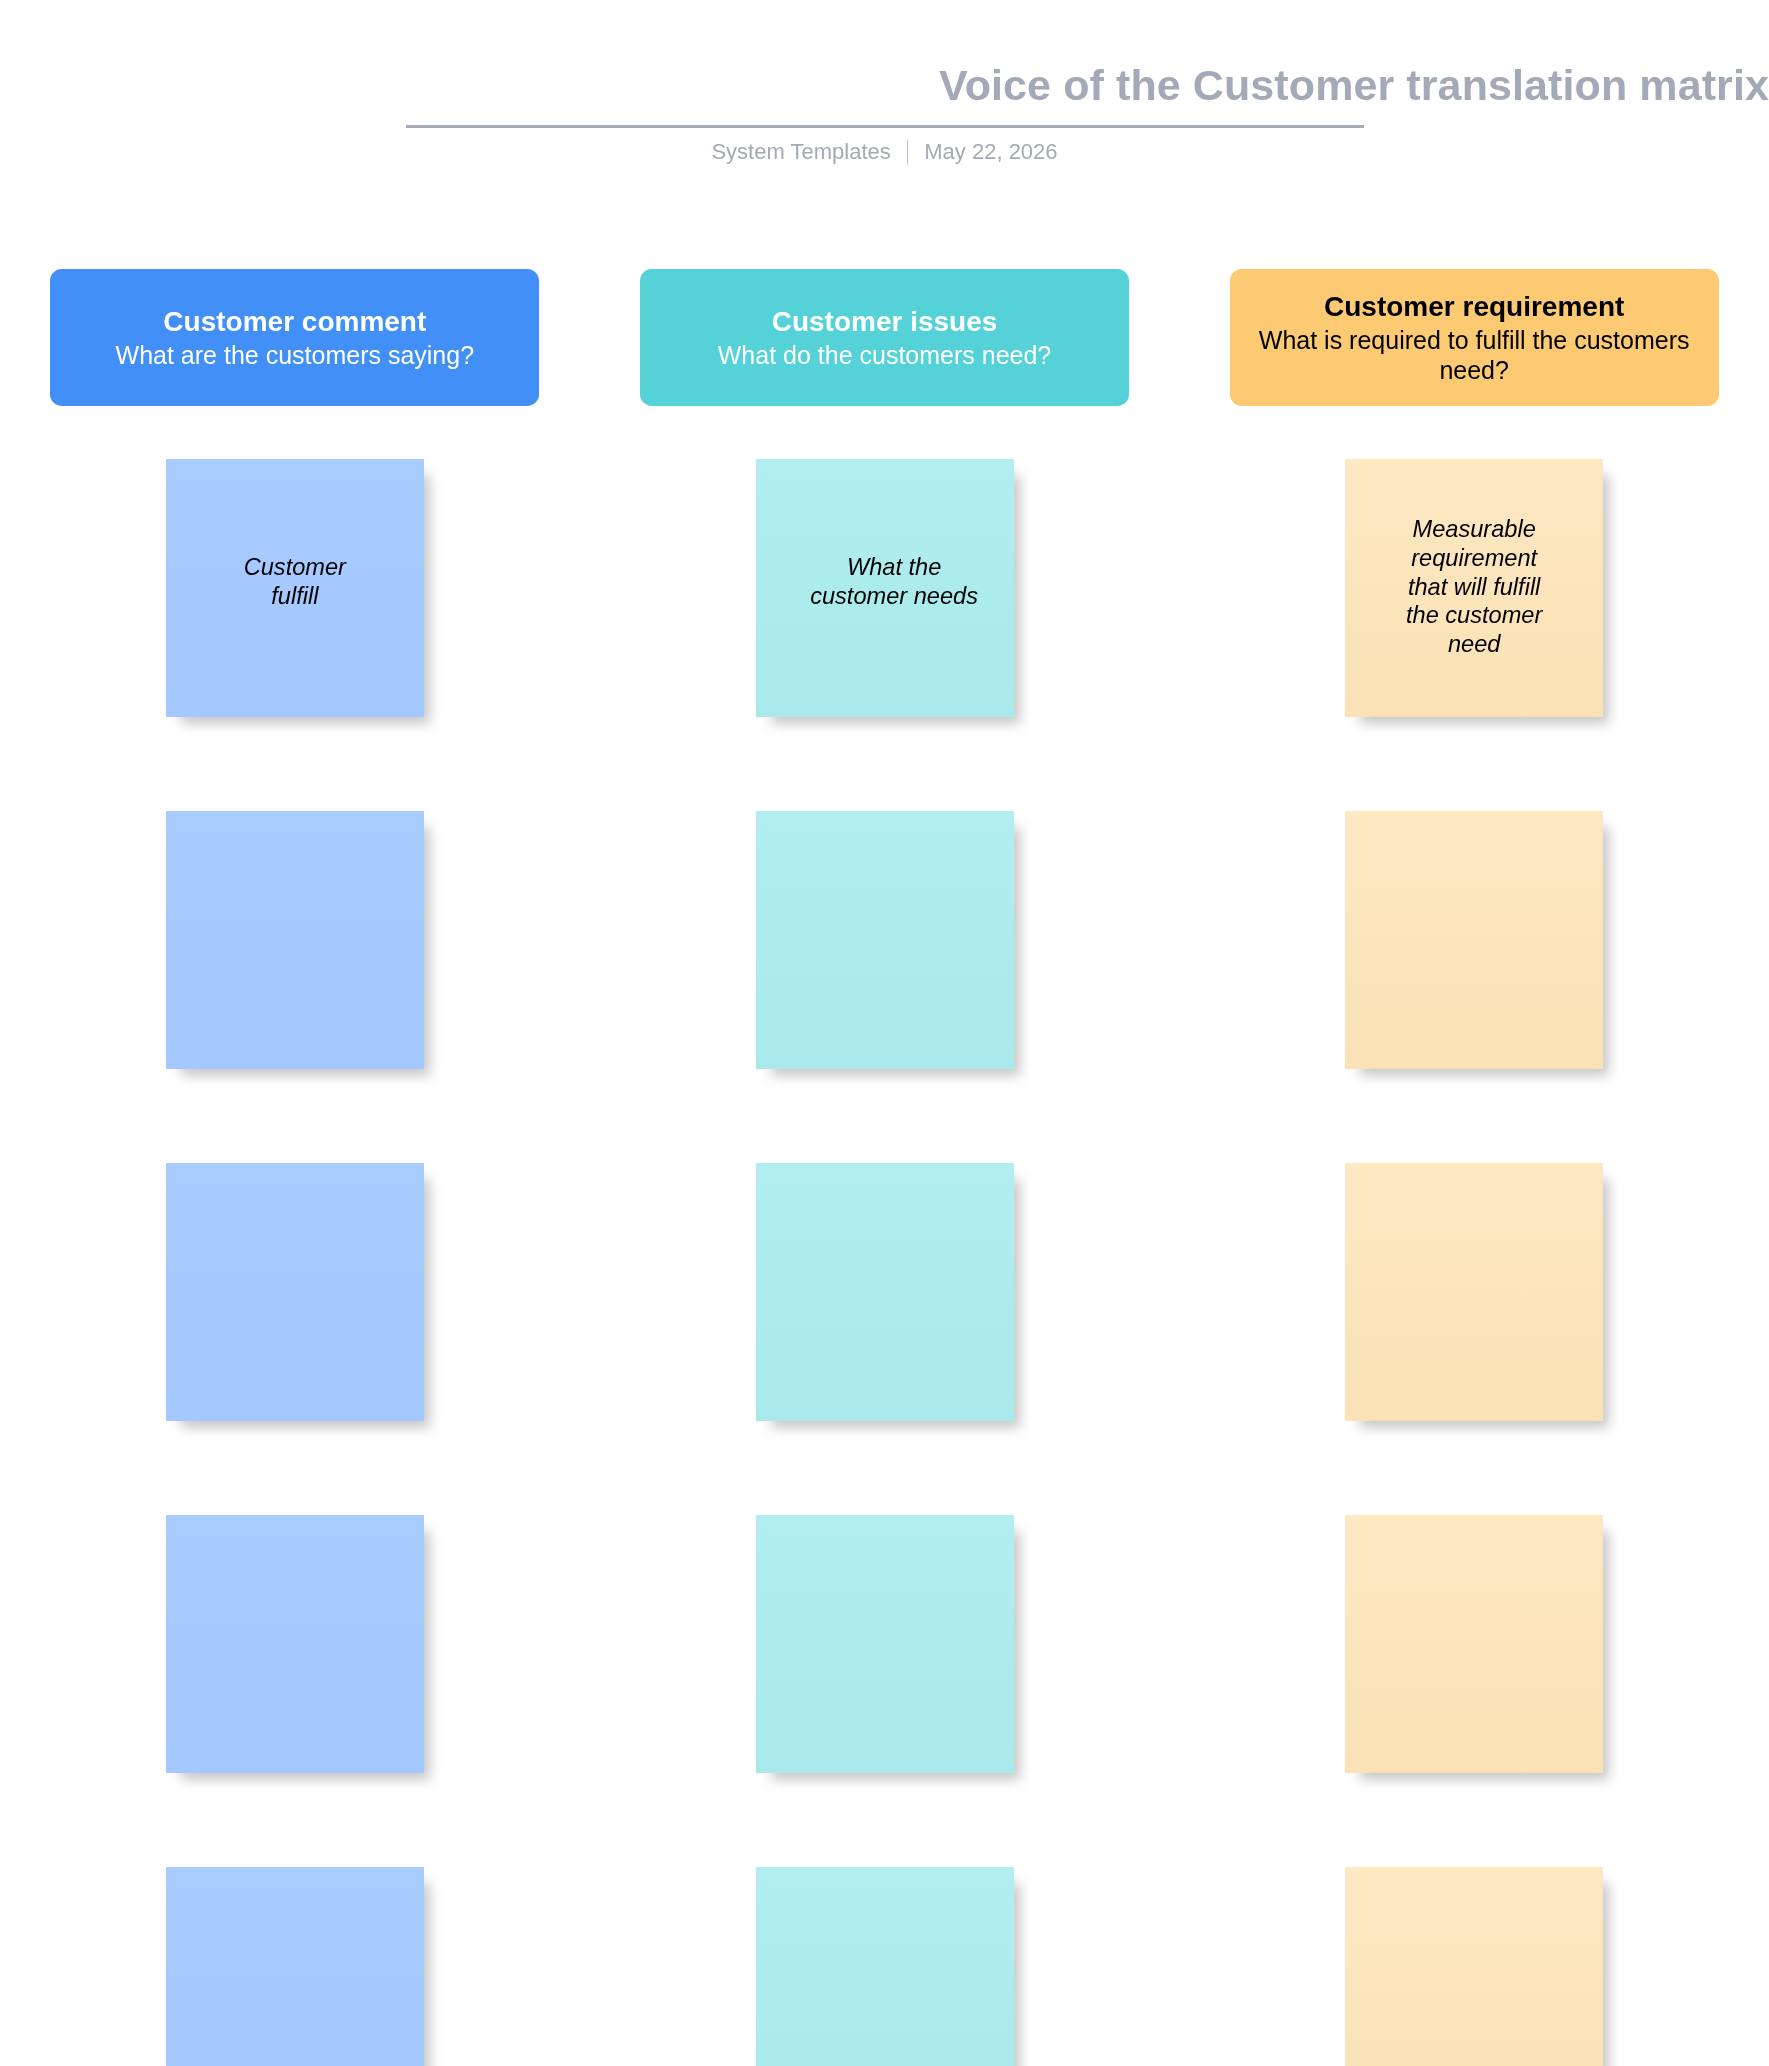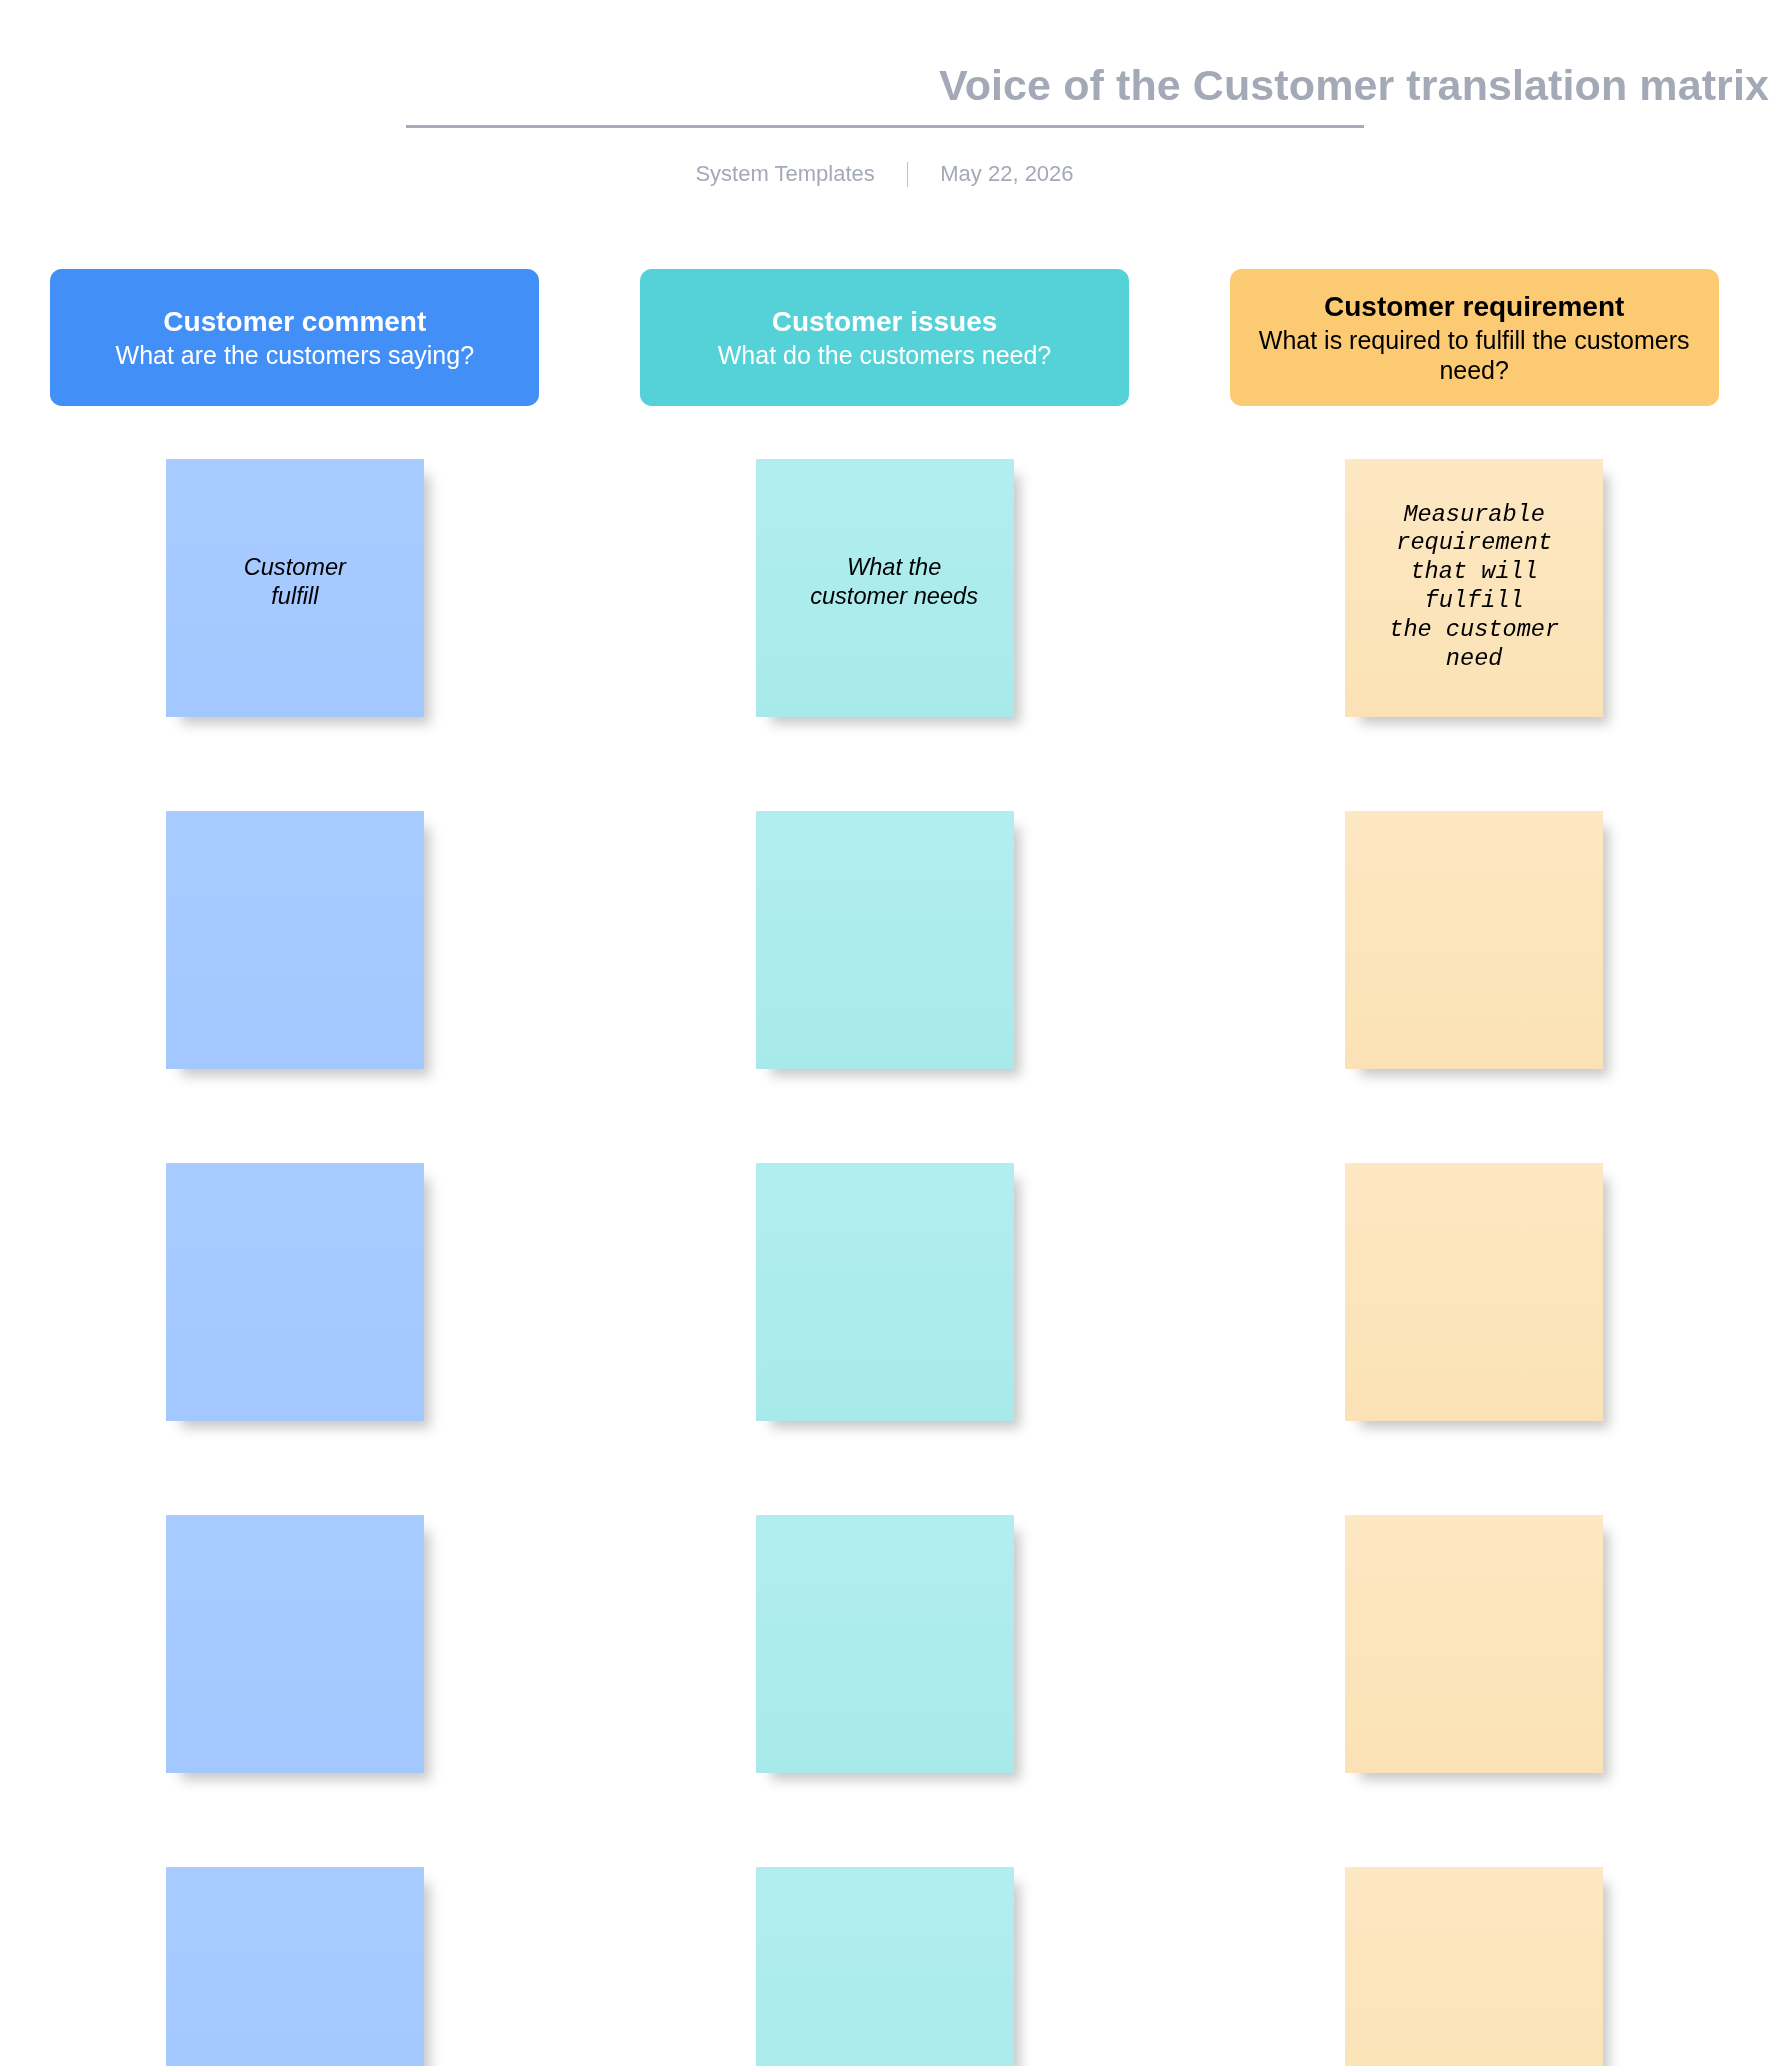--- a/index.html
+++ b/index.html
@@ -37,27 +37,27 @@
   }
 
   .title-rule {
     width: 958px;
     height: 2.9px;
     background: #a5abb8;
     margin: 16px auto 0 auto;
   }
 
   .subtitle-row {
-    margin-top: 33px;
+    margin-top: 11px;
     font-size: 22px;
     color: #a3a9b6;
     display: flex;
     justify-content: center;
     align-items: center;
-    gap: 32px;
+    gap: 16px;
   }
 
   .subtitle-sep {
     display: inline-block;
     width: 1.5px;
     height: 25px;
     background: #bcc1cb;
   }
 
   
@@ -131,21 +131,21 @@
   .note-text {
     font-size: 23.6px;
     font-style: italic;
     color: #000000;
     text-align: center;
     line-height: 1.22;
     white-space: pre-line;
     transform: translateY(-5.9px);
   }
 
-  .note-text.compact { transform: translateY(-1.5px); font-family: Liberation Mono, monospace; }
+  .note-text.compact { transform: translateY(-1.5px); }
 </style>
 </head>
 <body>
 
 <div class="page">
 
   <div class="title-block">
     <div class="page-title">Voice of the Customer translation matrix</div>
     <div class="title-rule"></div>
     <div class="subtitle-row">

